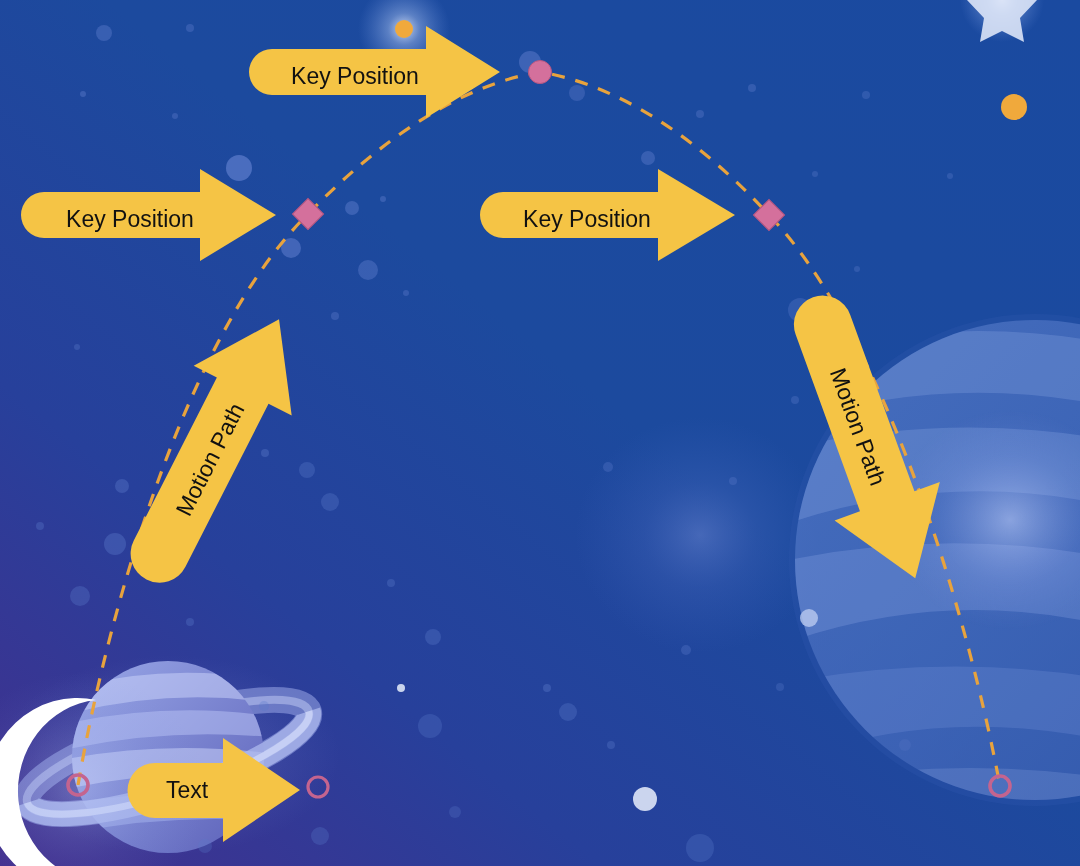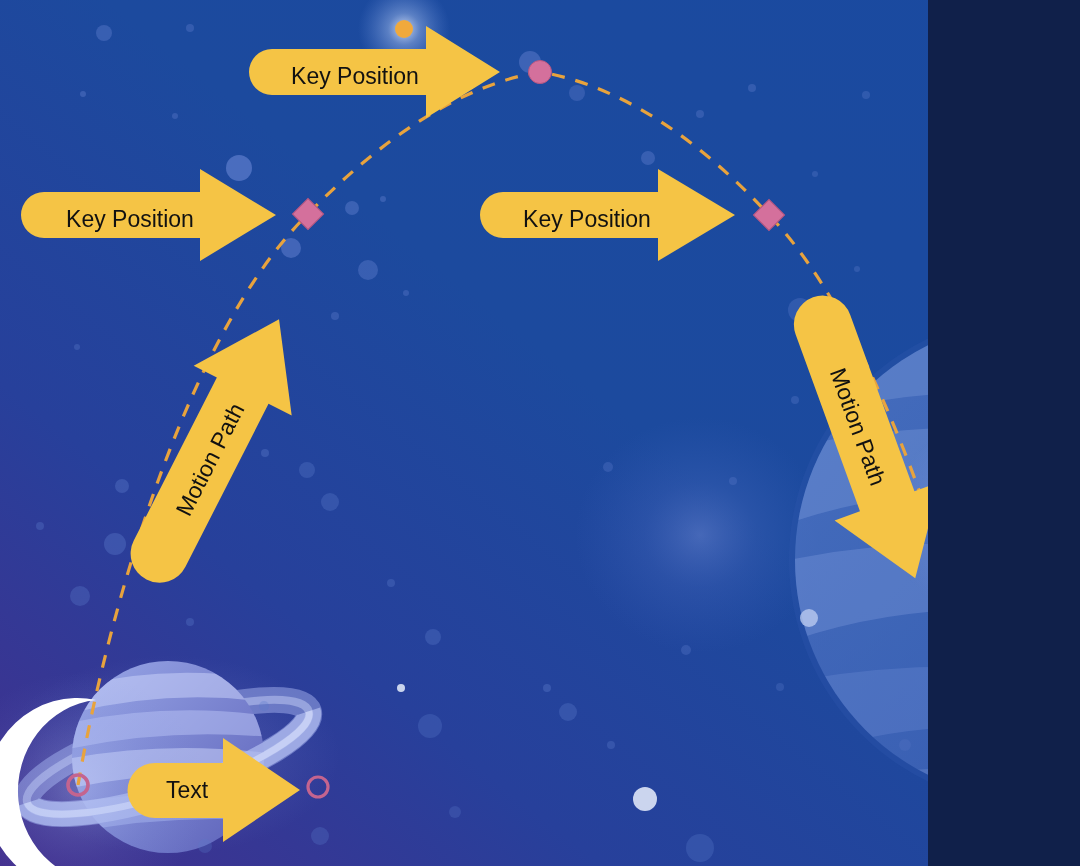--- a/index.html
+++ b/index.html
@@ -6,21 +6,21 @@
   html, body {
     margin: 0;
     padding: 0;
     background: #10204a;
   }
   body {
     font-family: "Liberation Sans", sans-serif;
   }
   #stage {
     position: relative;
-    width: 928px;
+    width: 1080px;
     height: 866px;
     overflow: hidden;
     background: #fde047;
   }
   #bg-svg, #art-svg {
     position: absolute;
     top: 0; left: 0;
     width: 1080px;
     height: 866px;
   }

